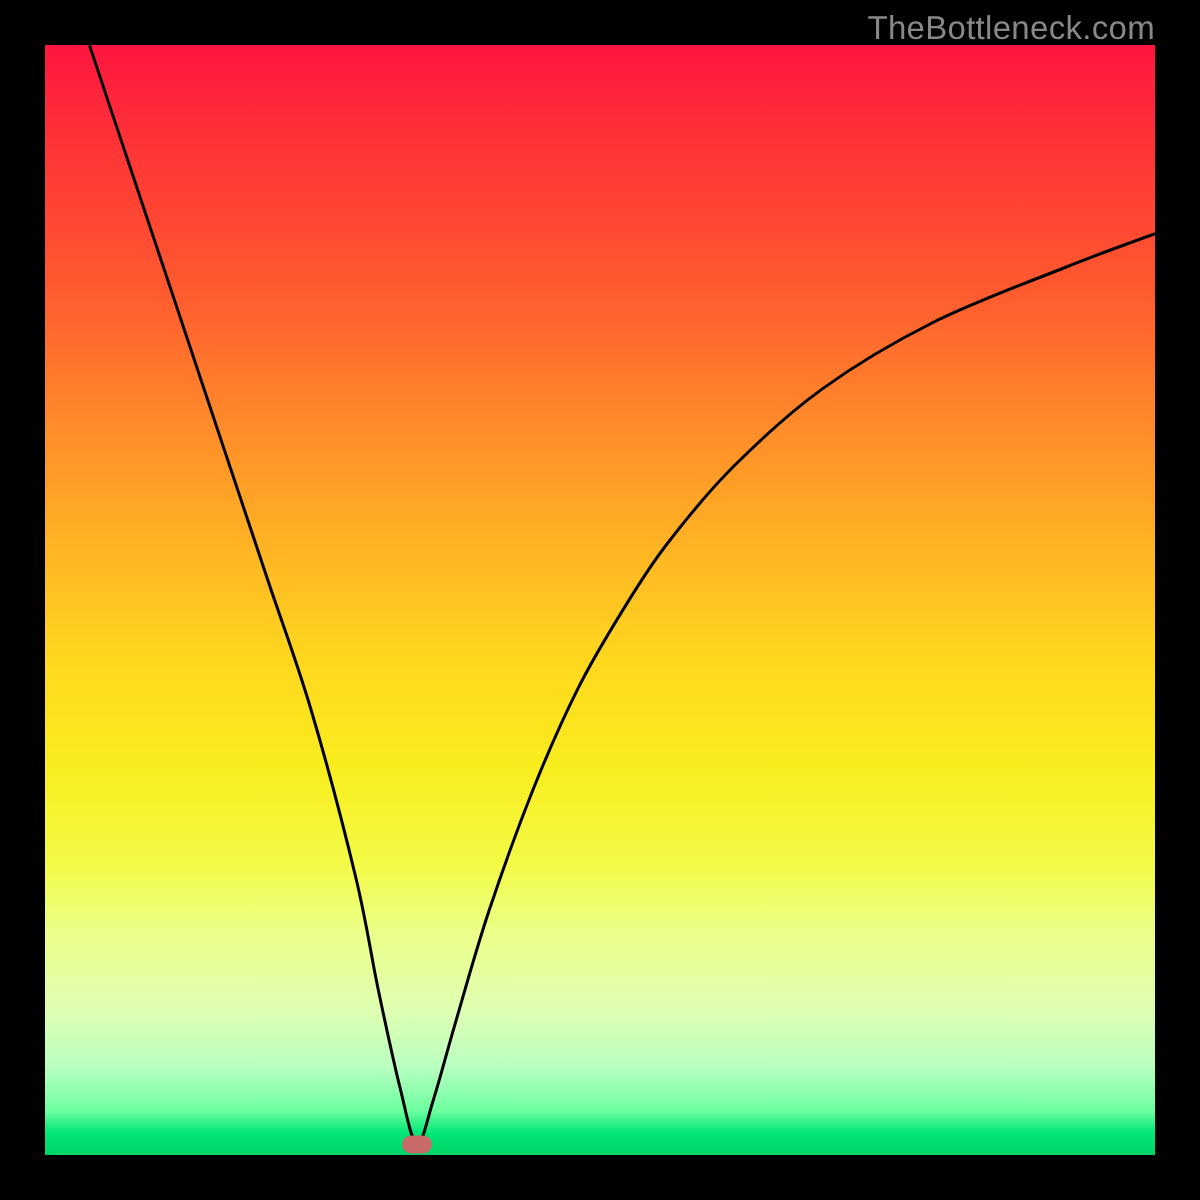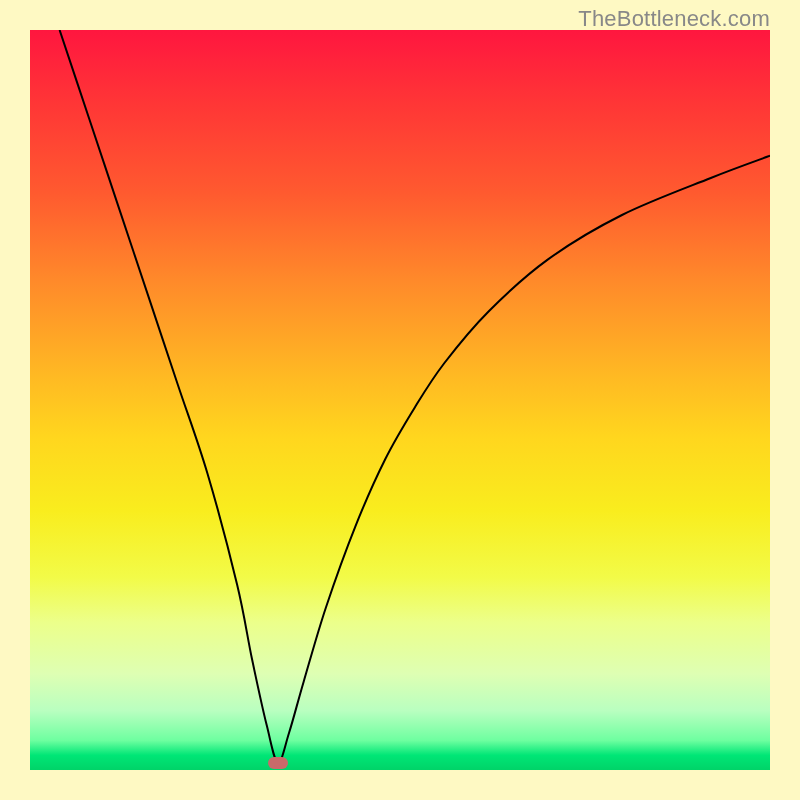--- a/index.html
+++ b/index.html
@@ -7,21 +7,21 @@
     padding: 0;
     width: 800px;
     height: 800px;
     overflow: hidden;
     font-family: Arial, sans-serif;
   }
   .container {
     position: relative;
     width: 800px;
     height: 800px;
-    background: #fef9c3;
+    background: #000000;
   }
   .plot-area {
     position: absolute;
     left: 30px;
     top: 30px;
     width: 740px;
     height: 740px;
     background: linear-gradient(to bottom,
       #ff163f 0%,
       #ff3636 10%,

